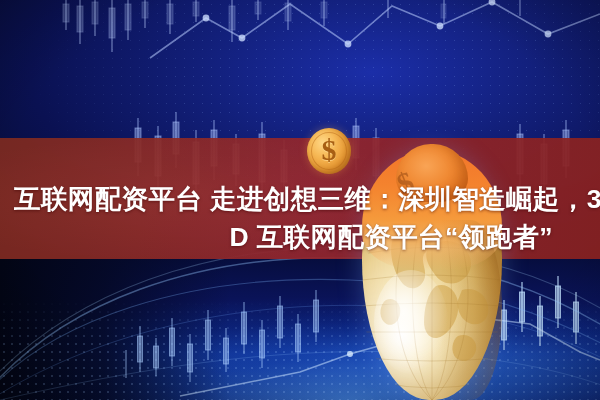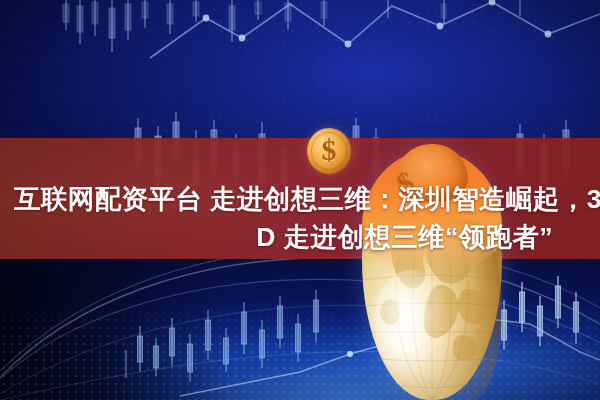--- a/index.html
+++ b/index.html
@@ -395,16 +395,16 @@
     <div class="coin-rim"></div>
     <div class="coin-dollar">$</div>
   </div>
 
   <div class="red-band">
     <div class="red-band-inner"></div>
   </div>
 
   <div class="headline">
     <div class="headline-line l1">互联网配资平台 走进创想三维：深圳智造崛起，3</div>
-    <div class="headline-line l2">D 走进创想三维“领跑者”</div>
+    <div class="headline-line l2">D 互联网配资平台“领跑者”</div>
   </div>
 
 </div>
 
 </body></html>

